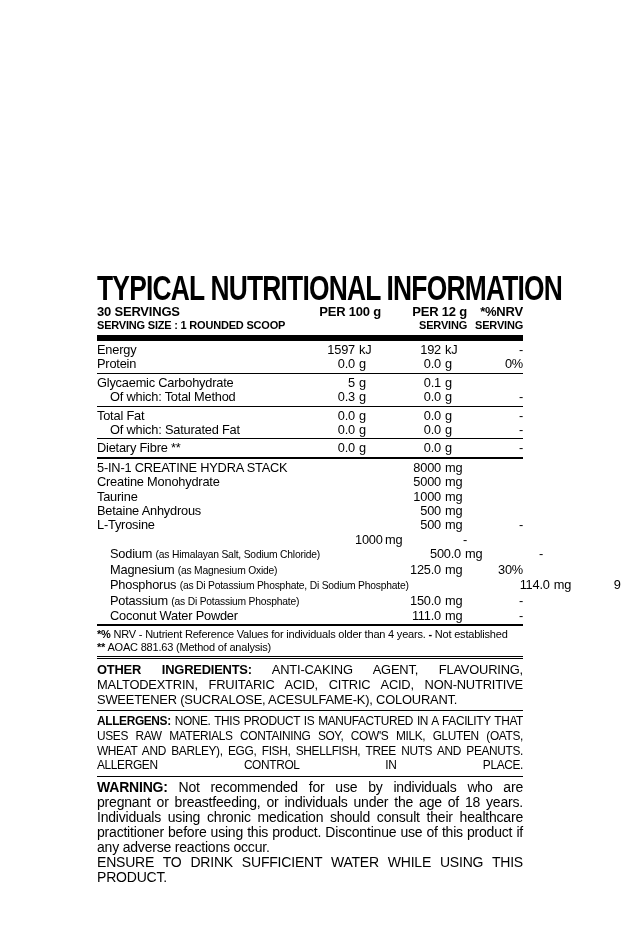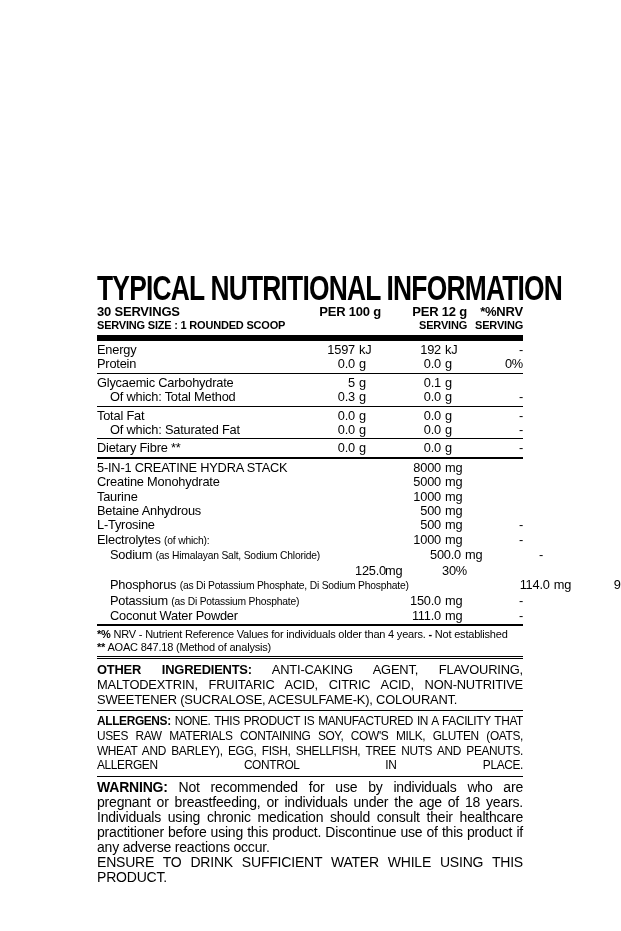--- a/index.html
+++ b/index.html
@@ -175,36 +175,36 @@
       </div>
       <div class="grid row">
         <span class="lbl"><span>L-Tyrosine</span></span>
         <span class="num"></span>
         <span class="unit"></span>
         <span class="num">500</span>
         <span class="unit">mg</span>
         <span class="nrv">-</span>
       </div>
       <div class="grid row">
-        <span class="lbl"><span>Electrolytes</span> <span class="note">(of which):</span></span>
         <span class="num"></span>
         <span class="unit"></span>
         <span class="num">1000</span>
         <span class="unit">mg</span>
         <span class="nrv">-</span>
       </div>
       <div class="grid row">
         <span class="lbl ind"><span>Sodium</span> <span class="note">(as Himalayan Salt, Sodium Chloride)</span></span>
         <span class="num"></span>
         <span class="unit"></span>
         <span class="num">500.0</span>
         <span class="unit">mg</span>
         <span class="nrv">-</span>
       </div>
       <div class="grid row">
+        <span class="lbl ind"><span>Magnesium</span> <span class="note">(as Magnesium Oxide)</span></span>
         <span class="num"></span>
         <span class="unit"></span>
         <span class="num">125.0</span>
         <span class="unit">mg</span>
         <span class="nrv">30%</span>
       </div>
       <div class="grid row">
         <span class="lbl ind"><span>Phosphorus</span> <span class="note">(as Di Potassium Phosphate, Di Sodium Phosphate)</span></span>
         <span class="num"></span>
         <span class="unit"></span>
@@ -226,21 +226,21 @@
         <span class="unit"></span>
         <span class="num">111.0</span>
         <span class="unit">mg</span>
         <span class="nrv">-</span>
       </div>
       <div class="sep-thick"></div>
     </div>
 
   <div id="footnotes">
       <div class="footnote"><b>*%</b><span> NRV - Nutrient Reference Values for individuals older than 4 years. </span><b>-</b><span> Not established</span></div>
-      <div class="footnote"><b>**</b><span> AOAC 847.18 (Method of analysis)</span></div>
+      <div class="footnote"><b>**</b><span> AOAC 881.63 (Method of analysis)</span></div>
     </div>
 
   <div class="sep-double"></div>
 
   <div class="section sec-other">
     <b>OTHER INGREDIENTS:</b><span> ANTI-CAKING AGENT, FLAVOURING, MALTODEXTRIN, FRUITARIC ACID, CITRIC ACID, NON-NUTRITIVE SWEETENER (SUCRALOSE, ACESULFAME-K), COLOURANT.</span>
   </div>
 
   <div class="sep-mid"></div>
 

